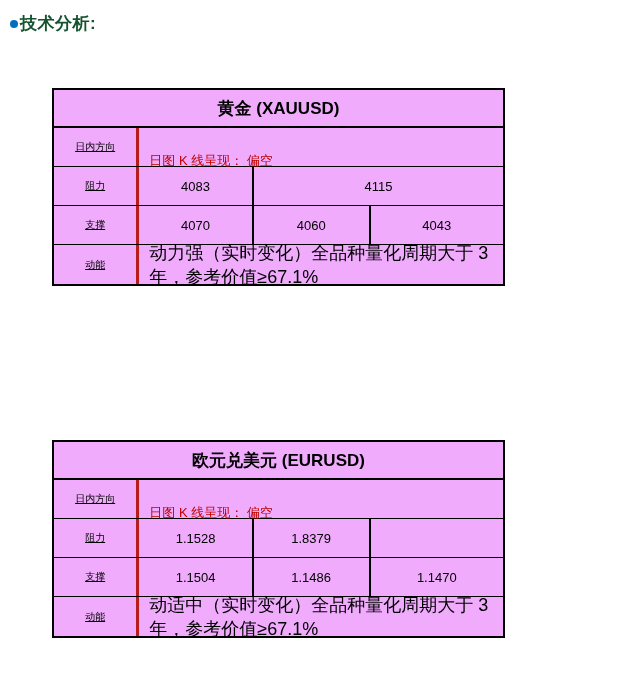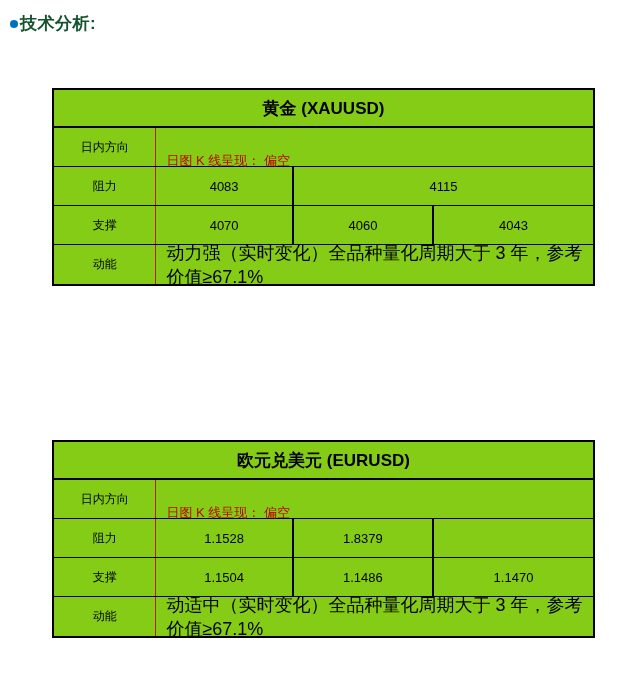--- a/index.html
+++ b/index.html
@@ -30,23 +30,23 @@
     display: inline-block;
     width: 8px;
     height: 8px;
     border-radius: 50%;
     background: #0070C0;
     margin-right: 2px;
   }
   .tbl {
     position: absolute;
     left: 52px;
-    width: 543px;
+    width: 453px;
     border: 2px solid #000000;
-    background: #84cc16;
+    background: #f0abfc;
   }
   .tbl-1 { top: 88px; }
   .tbl-2 { top: 440px; }
   .tbl-title-row {
     height: 38px;
     display: flex;
     align-items: center;
     justify-content: center;
     border-bottom: 2px solid #000000;
     font-weight: bold;
@@ -59,22 +59,23 @@
   }
   .row:last-child { border-bottom: none; }
   .cell {
     display: flex;
     align-items: center;
     font-size: 13px;
   }
   .label-cell {
     flex: 0 0 19%;
     justify-content: center;
-    border-right: 1px solid #b91c1c;
-    font-size: 12px;
+    border-right: 3px solid #b91c1c;
+    font-size: 10px;
+    text-decoration: underline;
   }
   .wide-cell {
     flex: 1 1 auto;
     justify-content: flex-start;
     padding-left: 10px;
   }
   .direction-text { color: #C00000; font-size: 13px; margin-top: 28px; }
   .momentum-text { color: #000000; font-size: 18px; }
   .val-cell {
     justify-content: center;

